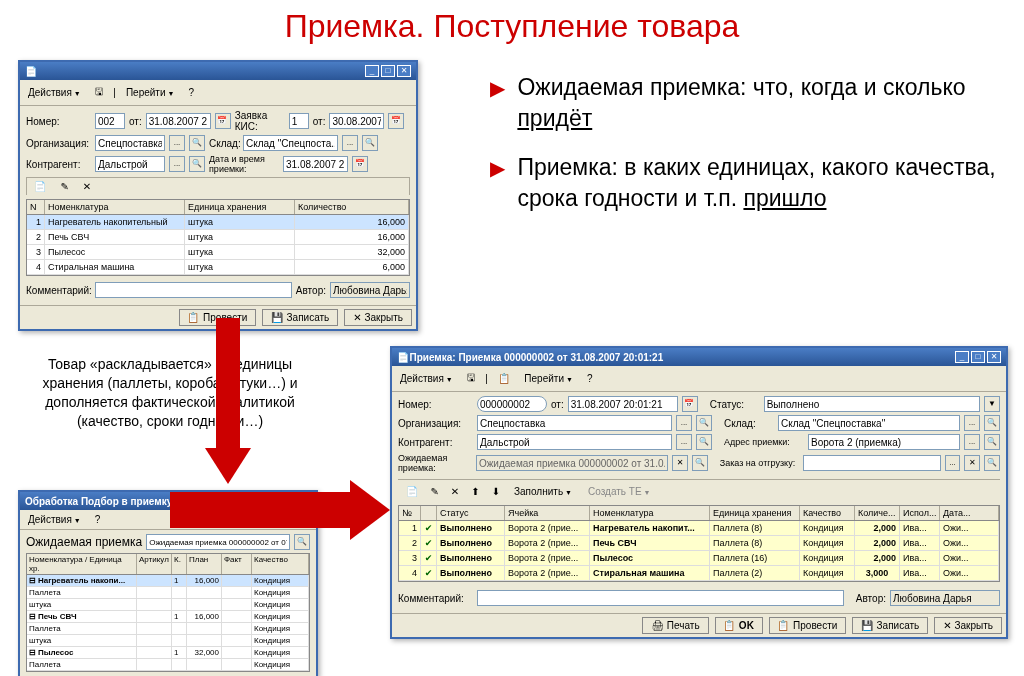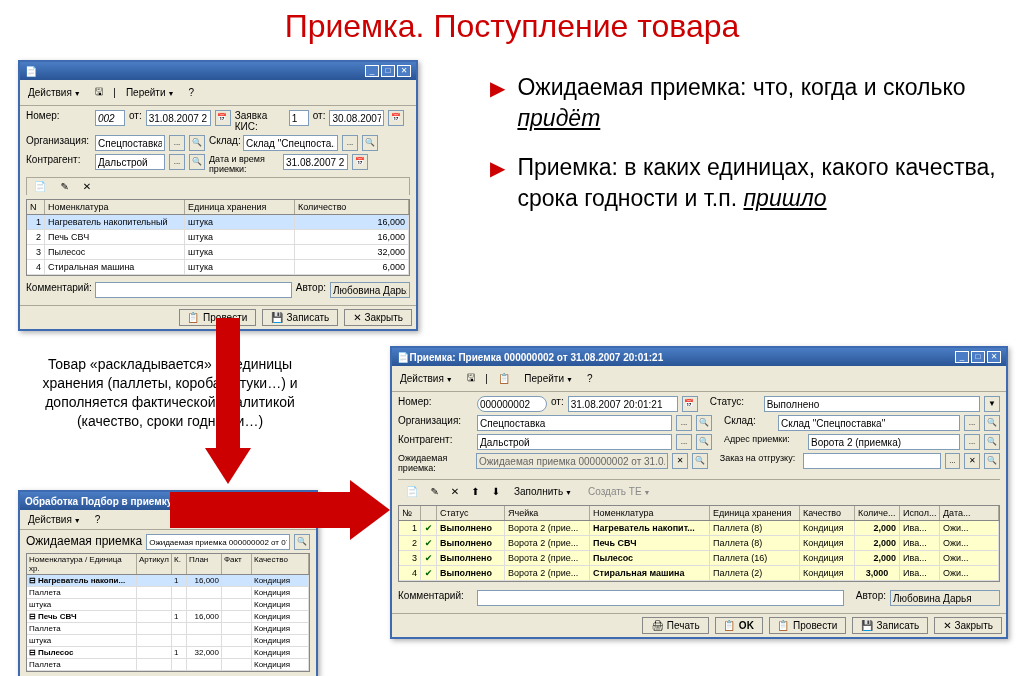--- a/index.html
+++ b/index.html
@@ -4,34 +4,34 @@
 <style>
 * { margin: 0; padding: 0; box-sizing: border-box; font-family: Arial, sans-serif; }
 body { background: #fff; width: 1024px; height: 676px; position: relative; overflow: hidden; }
 
 .slide-title { color: #c00; font-size: 32px; text-align: center; padding: 8px 0 16px; font-weight: normal; }
 
 .bullets { position: absolute; left: 490px; top: 72px; width: 510px; }
 .bullet { display: flex; align-items: flex-start; margin-bottom: 18px; }
 .bullet-icon { color: #c00; font-size: 20px; margin-right: 12px; margin-top: 4px; }
 .bullet-text { font-size: 23px; line-height: 1.35; }
-.underline { text-decoration: underline; font-style: italic; }
+.underline { text-decoration: underline; }
 
 .window { position: absolute; border: 2px solid #3d6ab0; background: #ece9d8; box-shadow: 2px 2px 5px rgba(0,0,0,0.3); }
 .titlebar { background: linear-gradient(to bottom, #4a7dc5 0%, #2a5596 100%); color: #fff; font-size: 10px; padding: 3px 5px; display: flex; align-items: center; justify-content: space-between; }
 .titlebar-text { font-weight: bold; overflow: hidden; text-overflow: ellipsis; white-space: nowrap; flex: 1; }
 .window-buttons { display: flex; gap: 2px; }
 .win-btn { width: 14px; height: 12px; background: #4a7dc5; border: 1px solid #fff; color: #fff; font-size: 8px; text-align: center; line-height: 10px; cursor: pointer; }
 
 .toolbar { background: #ece9d8; border-bottom: 1px solid #aca899; padding: 2px 4px; font-size: 10px; display: flex; align-items: center; gap: 6px; }
 .toolbar-btn { padding: 2px 4px; cursor: pointer; }
 .dropdown-arrow { font-size: 7px; margin-left: 2px; }
 
 .form-area { padding: 4px 6px; font-size: 10px; }
-.form-row { display: flex; align-items: flex-start; margin-bottom: 3px; gap: 4px; }
+.form-row { display: flex; align-items: center; margin-bottom: 3px; gap: 4px; }
 .form-label { width: 65px; text-align: left; }
 .form-input { background: #fff; border: 1px solid #7f9db9; padding: 1px 2px; font-size: 10px; height: 16px; }
 .icon-btn { width: 16px; height: 16px; border: 1px solid #7f9db9; background: #ece9d8; font-size: 8px; text-align: center; line-height: 14px; cursor: pointer; }
 
 .grid { border: 1px solid #888; background: #fff; font-size: 9px; }
 .grid-header { background: #ece9d8; display: flex; border-bottom: 1px solid #888; }
 .grid-header-cell { border-right: 1px solid #aca899; padding: 2px 3px; font-weight: normal; }
 .grid-row { display: flex; border-bottom: 1px solid #ddd; }
 .grid-row.selected { background: #cce4ff; }
 .grid-row.yellow { background: #ffffcc; }
@@ -102,21 +102,21 @@
   <div class="toolbar">
     <span class="toolbar-btn"><span>Действия</span><span class="dropdown-arrow">▼</span></span>
     <span class="toolbar-btn">🖫</span>
     <span>|</span>
     <span class="toolbar-btn"><span>Перейти</span><span class="dropdown-arrow">▼</span></span>
     <span class="toolbar-btn">?</span>
   </div>
   <div class="form-area">
     <div class="form-row">
       <span class="form-label">Номер:</span>
-      <input class="form-input" style="width: 30px; font-style: italic;" value="002">
+      <input class="form-input" style="width: 30px;" value="002">
       <span>от:</span>
       <input class="form-input" style="width: 65px;" value="31.08.2007 2">
       <span class="icon-btn">📅</span>
       <span style="width:50px">Заявка КИС:</span>
       <input class="form-input" style="width: 20px;" value="1">
       <span>от:</span>
       <input class="form-input" style="width: 55px;" value="30.08.2007">
       <span class="icon-btn">📅</span>
     </div>
     <div class="form-row">

